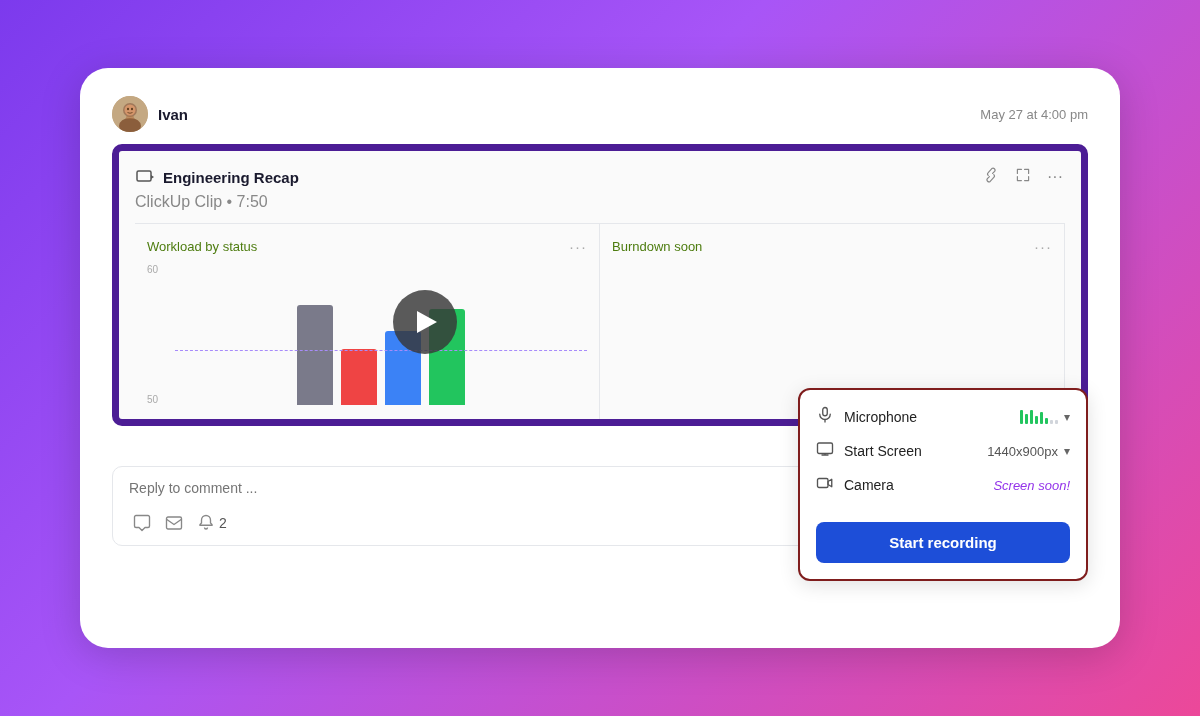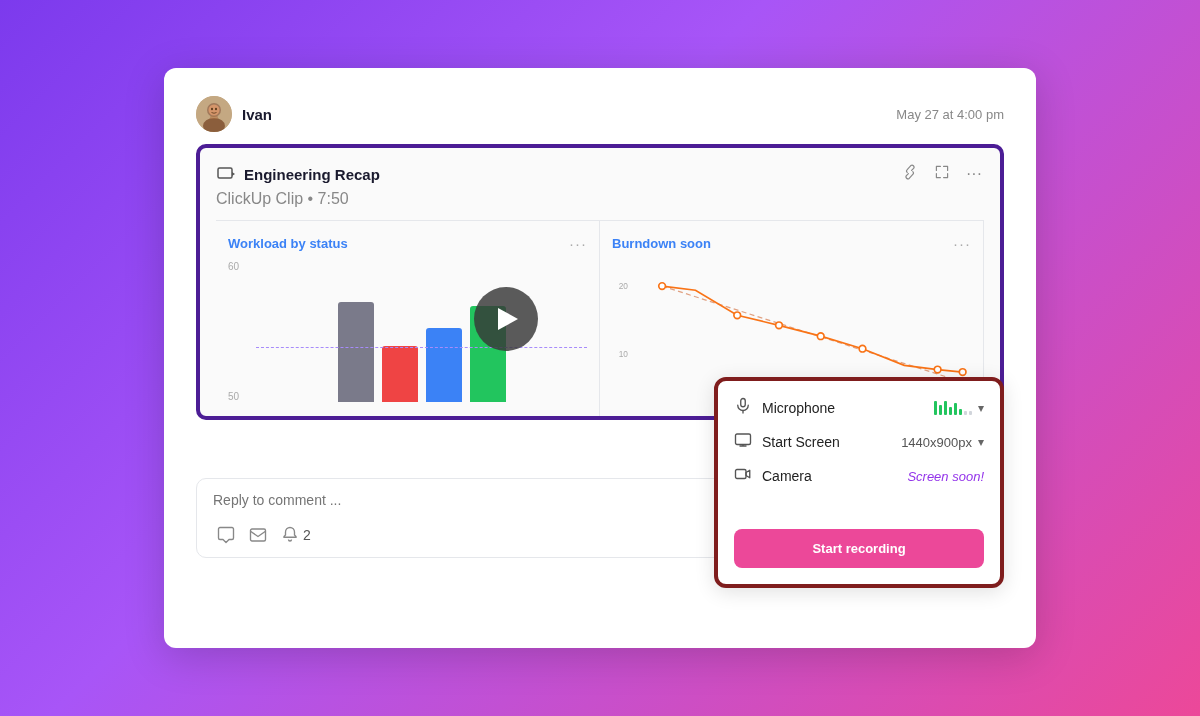--- a/index.html
+++ b/index.html
@@ -9,22 +9,22 @@
       background: linear-gradient(135deg, #7c3aed 0%, #a855f7 40%, #ec4899 100%);
       display: flex;
       align-items: center;
       justify-content: center;
       font-family: -apple-system, BlinkMacSystemFont, 'Segoe UI', sans-serif;
       overflow: hidden;
     }
 
     .card {
       background: #fff;
-      border-radius: 12px;
-      width: 872px;
+      border-radius: 28px;
+      width: 1040px;
       min-height: 580px;
       padding: 28px 32px 32px;
       box-shadow: 0 8px 40px rgba(0,0,0,0.18);
       position: relative;
     }
 
     
     .msg-header {
       display: flex;
       align-items: center;
@@ -59,25 +59,25 @@
     }
 
     .msg-text {
       font-size: 15px;
       color: #222;
       margin-bottom: 14px;
     }
 
     
     .clip-card {
-      border: 4px solid #4c1d95;
+      border: 7px solid #4c1d95;
       border-radius: 10px;
       padding: 14px 16px 0;
       background: #fafafa;
-      margin-bottom: 26px;
+      margin-bottom: 8px;
     }
     .clip-header {
       display: flex;
       align-items: center;
       justify-content: space-between;
       margin-bottom: 4px;
     }
     .clip-title-row {
       display: flex;
       align-items: center;
@@ -128,22 +128,22 @@
     .chart-panel:last-child { border-right: none; }
 
     .chart-title-row {
       display: flex;
       align-items: center;
       justify-content: space-between;
       margin-bottom: 10px;
     }
     .chart-title {
       font-size: 13px;
-      font-weight: 700;
-      color: #3b82f6;
+      font-weight: 400;
+      color: #4d7c0f;
     }
     .chart-dots-btn {
       background: none;
       border: none;
       cursor: pointer;
       color: #aaa;
       font-size: 15px;
       letter-spacing: 1px;
     }
 
@@ -291,25 +291,25 @@
 
     .toolbar-icon-btn.active {
       background: #7c3aed;
       color: #fff;
       border-radius: 6px;
     }
 
     
     .recording-popup {
       position: absolute;
-      bottom: 60px;
+      bottom: 67px;
       right: 32px;
       width: 290px;
       background: #fff;
-      border: 4px solid #7f1d1d;
+      border: 2px solid #7f1d1d;
       border-radius: 12px;
       padding: 16px;
       box-shadow: 0 4px 20px rgba(0,0,0,0.12);
       z-index: 20;
     }
     .popup-row {
       display: flex;
       align-items: center;
       justify-content: space-between;
       margin-bottom: 12px;
@@ -355,29 +355,29 @@
       color: #555;
     }
     .coming-soon {
       font-size: 13px;
       color: #9333ea;
       font-style: italic;
     }
 
     .start-recording-btn {
       width: 100%;
-      background: #ec4899;
+      background: #1d4ed8;
       color: #fff;
       border: none;
       border-radius: 8px;
       padding: 12px;
-      font-size: 13px;
+      font-size: 15px;
       font-weight: 600;
       cursor: pointer;
-      margin-top: 12px;
+      margin-top: 4px;
     }
   </style>
 </head>
 <body>
 
 <div class="card">
 
   <div class="msg-header">
     <div class="msg-header-left">
       <div class="avatar">
@@ -446,39 +446,20 @@
           </div>
           <div class="dashed-line" style="bottom:54px;"></div>
         </div>
       </div>
 
       <div class="chart-panel">
         <div class="chart-title-row">
           <span class="chart-title">Burndown soon</span>
           <button class="chart-dots-btn">···</button>
         </div>
-        <div class="burndown-chart">
-          <svg viewBox="0 0 430 140" xmlns="http://www.w3.org/2000/svg">
-
-            <text x="8" y="18" font-size="10" fill="#aaa">20</text>
-            <text x="8" y="100" font-size="10" fill="#aaa">10</text>
-
-            <line x1="60" y1="15" x2="420" y2="130" stroke="#e0a080" stroke-width="1.5" stroke-dasharray="6,4"></line>
-
-            <polyline points="60,15 100,20 150,50 200,62 250,75 300,90 350,110 390,115 420,118" fill="none" stroke="#f97316" stroke-width="2"></polyline>
-
-            <circle cx="60" cy="15" r="4" fill="#fff" stroke="#f97316" stroke-width="2"></circle>
-            <circle cx="150" cy="50" r="4" fill="#fff" stroke="#f97316" stroke-width="2"></circle>
-            <circle cx="200" cy="62" r="4" fill="#fff" stroke="#f97316" stroke-width="2"></circle>
-            <circle cx="250" cy="75" r="4" fill="#fff" stroke="#f97316" stroke-width="2"></circle>
-            <circle cx="300" cy="90" r="4" fill="#fff" stroke="#f97316" stroke-width="2"></circle>
-            <circle cx="390" cy="115" r="4" fill="#fff" stroke="#f97316" stroke-width="2"></circle>
-            <circle cx="420" cy="118" r="4" fill="#fff" stroke="#f97316" stroke-width="2"></circle>
-          </svg>
-        </div>
       </div>
 
       <div class="play-overlay">
         <div class="play-triangle"></div>
       </div>
     </div>
   </div>
 
   <div class="action-row">
     <button class="reply-btn">Reply</button>
@@ -589,21 +570,21 @@
         </span>
         <span>Start Screen</span>
       </div>
       <div class="popup-row-right">
         <span class="screen-resolution">1440x900px</span>
         <span class="chevron-down">▾</span>
       </div>
     </div>
 
     
-    <div class="popup-row" style="margin-bottom:30px;">
+    <div class="popup-row" style="margin-bottom:22px;">
       <div class="popup-row-left">
         <span class="popup-icon">
           <svg width="18" height="18" viewBox="0 0 24 24" fill="none">
               <rect x="2" y="6" width="14" height="12" rx="2" stroke="#555" stroke-width="1.8"></rect>
               <path d="M16 10l5-3v10l-5-3V10z" stroke="#555" stroke-width="1.8" stroke-linejoin="round"></path>
             </svg>
         </span>
         <span>Camera</span>
       </div>
       <div class="popup-row-right">

